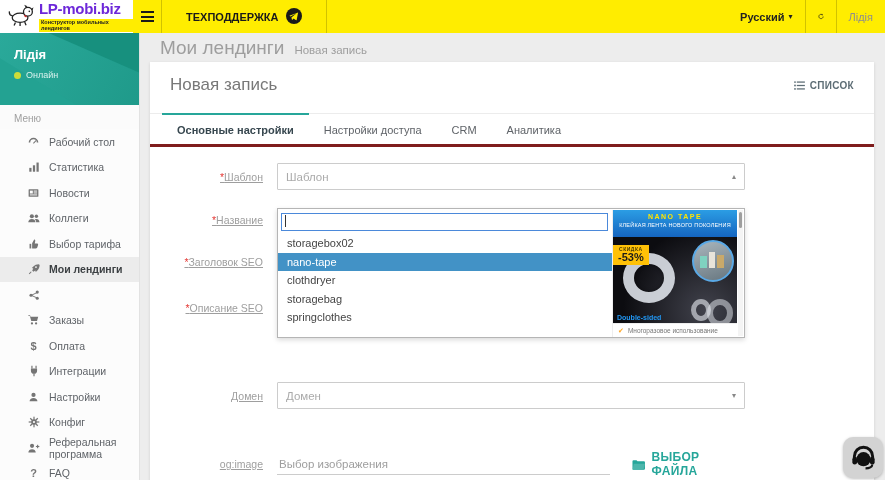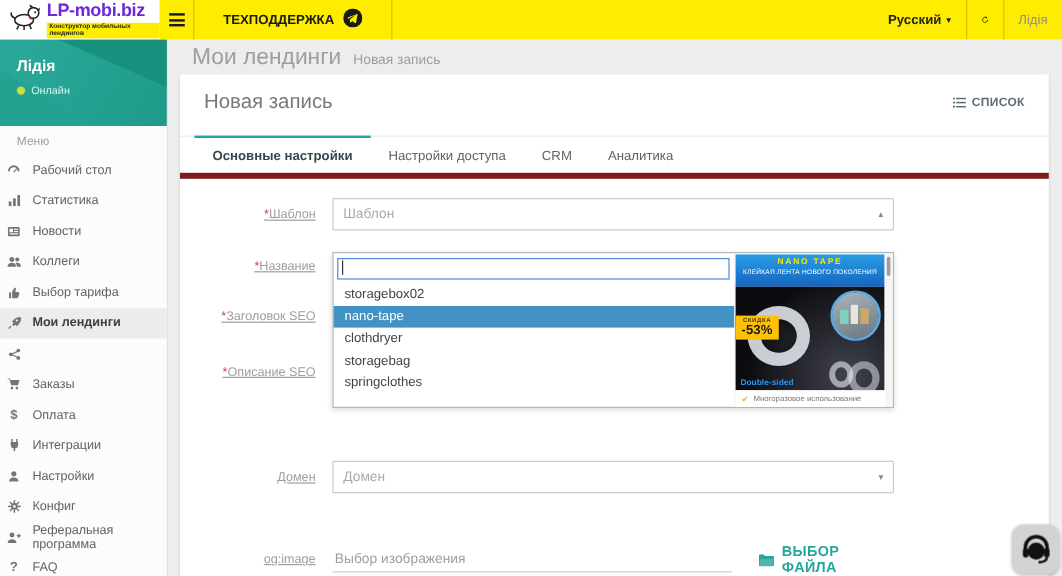--- a/index.html
+++ b/index.html
@@ -30,36 +30,36 @@
   
   .sidebar { width:140px; flex:none; background:#fcfcfc; border-right:1px solid #e2e2e2; display:flex; flex-direction:column; }
   .user-panel { height:72px; flex:none; position:relative; overflow:hidden; background:linear-gradient(120deg,#2aa99a,#1f9a8a); padding:14px 0 0 14px; }
   .user-panel .shape1 { position:absolute; inset:0; background:#17907e; clip-path:polygon(35% 0,100% 0,100% 55%); }
   .user-panel .shape2 { position:absolute; inset:0; background:#23a292; clip-path:polygon(0 100%,55% 100%,0 35%); }
   .user-name { position:relative; color:#fff; font-size:13px; font-weight:bold; }
   .user-status { position:relative; display:flex; align-items:center; gap:5px; margin-top:8px; font-size:9px; color:#d9f2ee; }
   .status-dot { width:7px; height:7px; border-radius:50%; background:#cddc39; }
   .menu-label { font-size:10px; color:#9e9e9e; padding:8px 0 5px 14px; background:#fbfbfb; }
   .nav { flex:1; }
-  .nav-item { display:flex; align-items:center; gap:8px; height:25.5px; padding-left:4px; font-size:10.5px; color:#5f6368; cursor:pointer; }
+  .nav-item { display:flex; align-items:center; gap:8px; height:25.5px; padding-left:26px; font-size:10.5px; color:#5f6368; cursor:pointer; }
   .nav-item.active { background:#ececec; color:#3c4043; font-weight:bold; }
   .nav-ic { width:15px; flex:none; display:flex; justify-content:center; align-items:center; color:#757575; font-size:11px; font-weight:bold; }
   .nav-ic svg { display:block; }
 
   
   .main { flex:1; position:relative; background:#ededed; }
   .breadcrumb { height:29px; display:flex; align-items:center; padding-left:20px; }
   .bc-section { font-size:19px; font-weight:400; color:#9e9e9e; }
   .bc-current { font-size:11.5px; color:#9e9e9e; margin-left:10px; margin-top:4px; }
   .card { position:absolute; left:10px; right:11px; top:29px; bottom:-40px; background:#fff; box-shadow:0 1px 3px rgba(0,0,0,.12); }
   .card-head { display:flex; justify-content:space-between; align-items:center; padding:13px 20px 10px; }
   .card-title { font-size:17px; font-weight:400; color:#787878; }
   .list-btn { display:flex; align-items:center; gap:5px; font-size:10px; font-weight:bold; color:#5d6d75; cursor:pointer; letter-spacing:.3px; }
 
-  .tabs { display:flex; border-top:1px solid #ececec; border-bottom:5px solid #7f1d1d; margin-top:8px; padding-left:12px; }
+  .tabs { display:flex; border-top:1px solid #ececec; border-bottom:3px solid #7f1d1d; margin-top:8px; padding-left:12px; }
   .tab { padding:9px 15px 8px; font-size:11px; color:#5f6368; cursor:pointer; border-top:2px solid transparent; margin-top:-1px; }
   .tab.active { border-top-color:#26a69a; color:#37474f; font-weight:bold; }
 
   
   .form { padding-top:16px; }
   .frow { display:flex; align-items:center; padding:0 20px; margin-bottom:18px; }
   .flabel { width:93px; flex:none; text-align:right; font-size:10.5px; color:#9e9e9e;text-decoration:underline; }
   .req { color:#e53935; }
   .ffield { width:468px; margin-left:14px; position:relative; }
   .select-box { height:27px; border:1px solid #ccc; border-radius:1px; background:#fff; display:flex; align-items:center; justify-content:space-between; padding:0 8px; cursor:pointer; }
@@ -90,21 +90,21 @@
   .pv-sub { font-size:5.5px; color:#fff; letter-spacing:.2px; margin-top:2px; }
   .pv-body { position:relative; height:86px; background:radial-gradient(circle at 75% 85%, #41424c, #0c0c10 70%); overflow:hidden; }
   .pv-ring-main { position:absolute; left:10px; top:16px; width:52px; height:50px; border:11px solid rgba(233,237,244,.85); border-radius:50%; box-shadow:inset 0 0 4px rgba(0,0,0,.4); }
   .pv-ring-s1 { position:absolute; right:26px; bottom:2px; width:20px; height:22px; border:5px solid rgba(233,237,244,.6); border-radius:50%; }
   .pv-ring-s2 { position:absolute; right:4px; bottom:-4px; width:26px; height:28px; border:6px solid rgba(233,237,244,.5); border-radius:50%; }
   .pv-inset { position:absolute; right:3px; top:3px; width:42px; height:42px; border:2px solid #5aa9e6; border-radius:50%; background:linear-gradient(160deg,#aab6bd,#67767f); overflow:hidden; }
   .pv-inset i { position:absolute; display:block; }
   .pv-inset .a { left:6px; top:14px; width:7px; height:12px; background:#7fd2c0; }
   .pv-inset .b { left:15px; top:10px; width:6px; height:16px; background:#e8e4da; }
   .pv-inset .c { left:23px; top:13px; width:7px; height:13px; background:#c9a96a; }
-  .pv-badge { position:absolute; left:0; top:24px; background:#ffc107; padding:1px 5px 2px; text-align:center; }
+  .pv-badge { position:absolute; left:0; top:8px; background:#ffc107; padding:1px 5px 2px; text-align:center; }
   .pv-badge .lb { font-size:5px; font-weight:bold; color:#4a3b00; letter-spacing:.5px; }
   .pv-badge .vl { font-size:11px; font-weight:800; color:#1a1a1a; line-height:1; }
   .pv-caption { position:absolute; left:4px; bottom:2px; font-size:7px; font-weight:bold; color:#2196f3; }
   .pv-foot { height:14px; background:#fff; border-top:1px solid #eee; display:flex; align-items:center; padding-left:5px; gap:4px; }
   .pv-check { color:#ffa726; font-size:7px; }
   .pv-feature { font-size:6.5px; color:#777; }
 
   
   .chat-widget { position:fixed; right:2px; bottom:2px; width:40px; height:41px; background:#d3d3d3; border-radius:10px; display:flex; align-items:center; justify-content:center; cursor:pointer; box-shadow:0 1px 3px rgba(0,0,0,.25); }
 </style>

